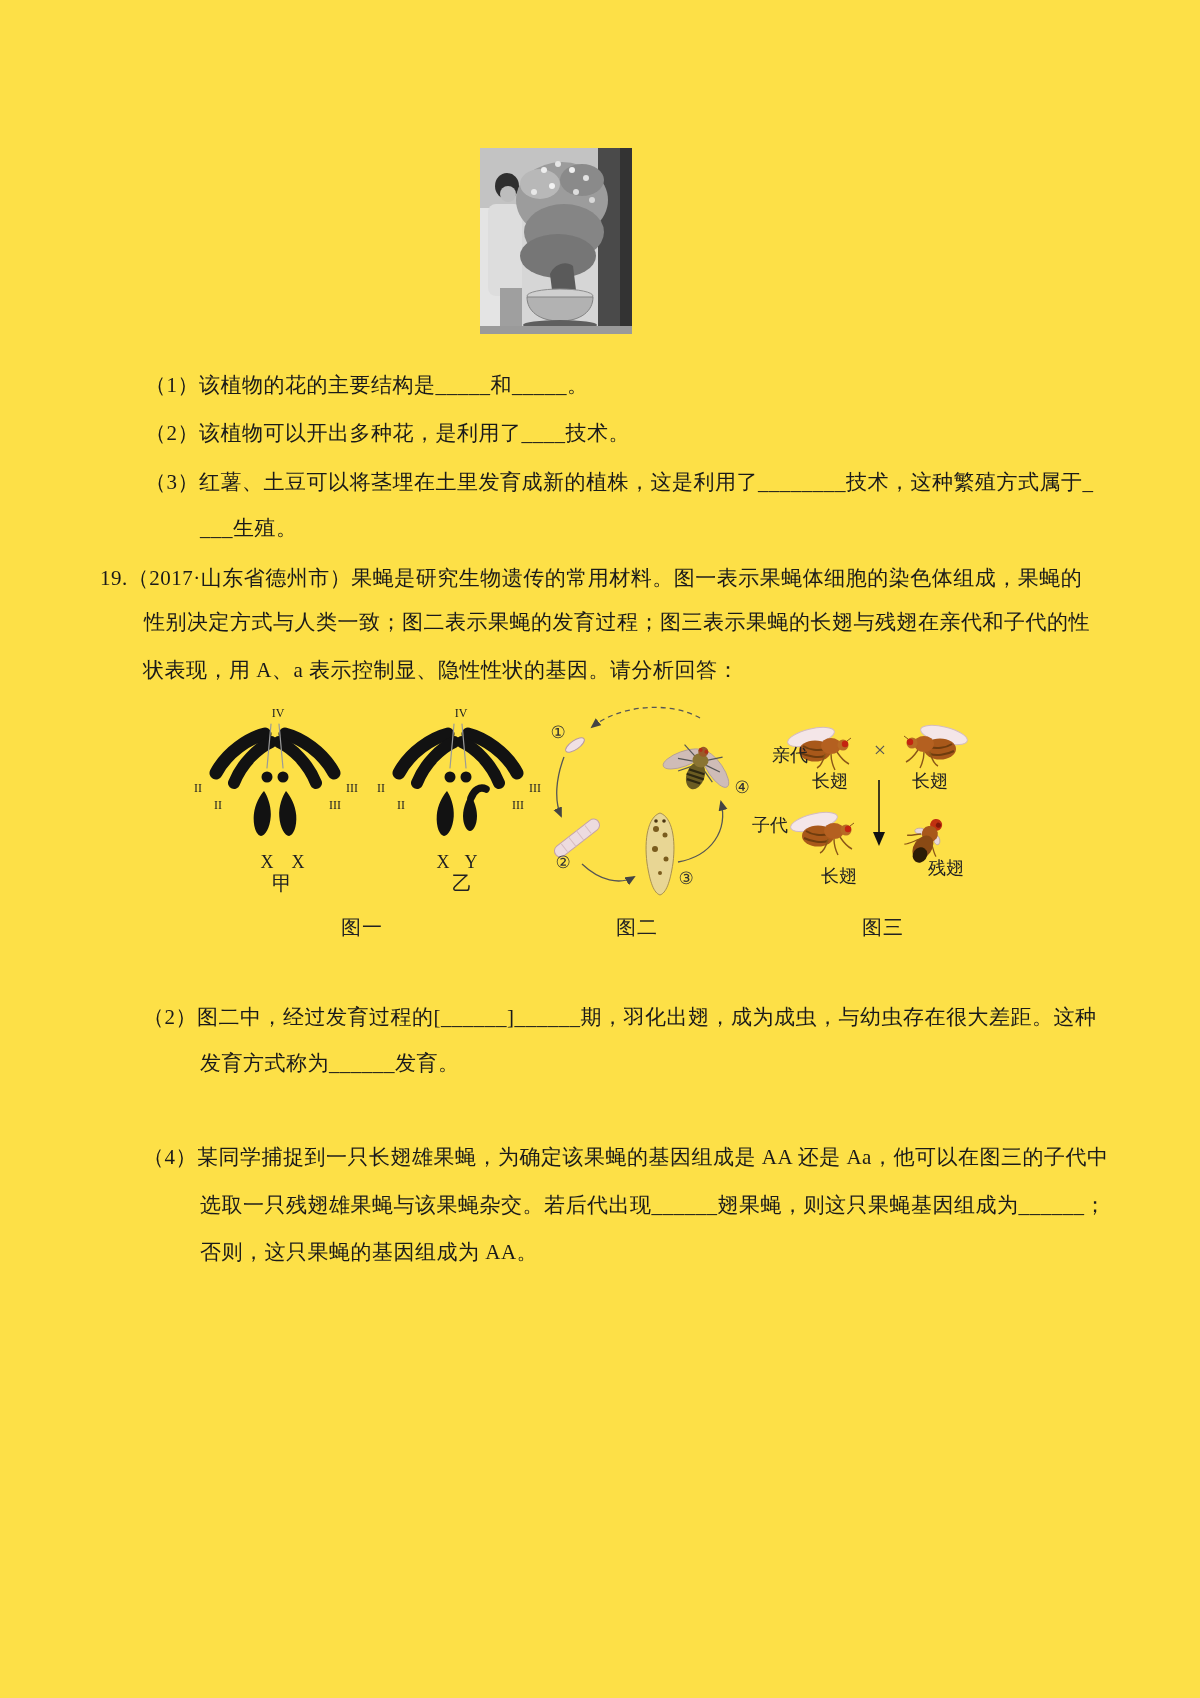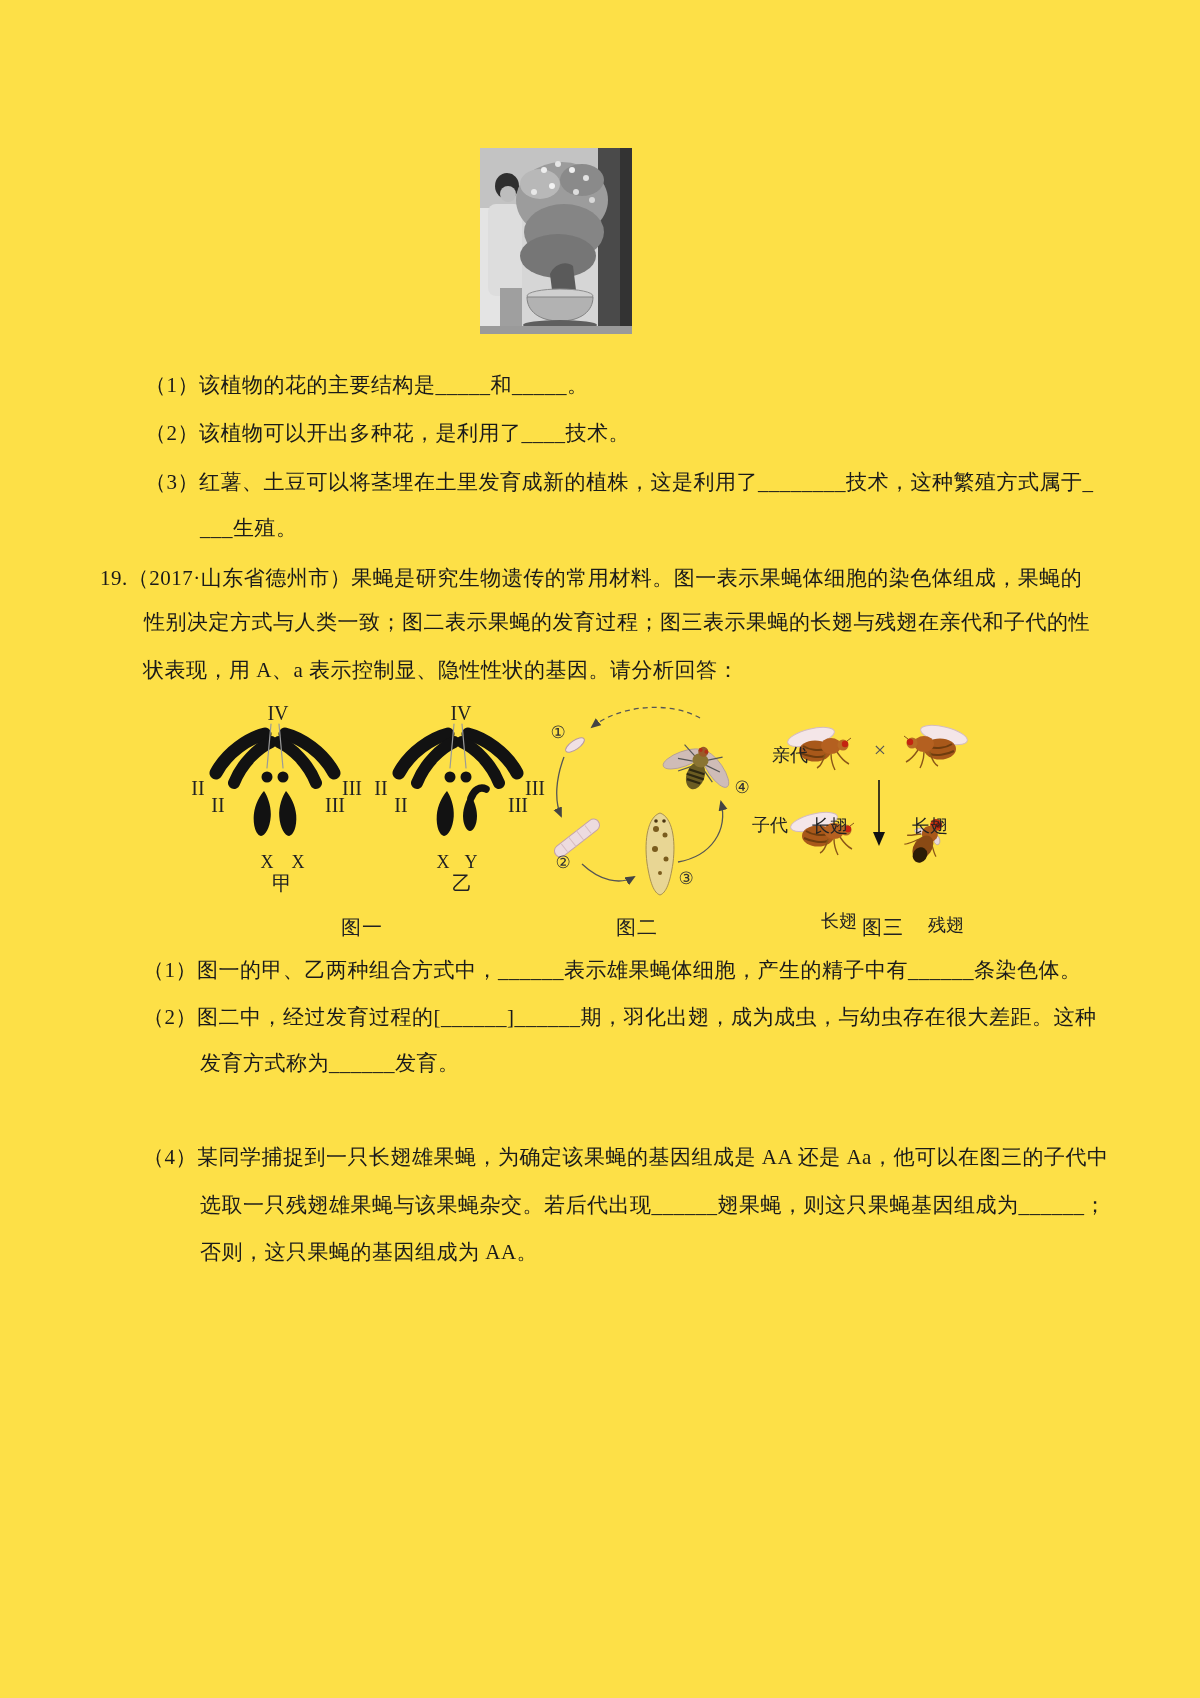--- a/index.html
+++ b/index.html
@@ -11,27 +11,27 @@
     position:absolute; font-size:21px; line-height:24px;
     white-space:nowrap; letter-spacing:0.5px;
   }
   .photo { position:absolute; left:480px; top:148px; width:152px; height:186px; }
   .figure { position:absolute; left:180px; top:650px; width:860px; height:300px; }
   .figure svg.canvas { position:absolute; left:0; top:0; }
   .flabel {
     position:absolute; transform:translate(-50%,-50%);
     white-space:nowrap; color:#222;
   }
-  .roman { font-size:20px; letter-spacing:0px; }
+  .roman { font-size:12px; letter-spacing:0px; }
   .sex   { font-size:18px; }
   .cname { font-size:20px; }
   .caption { font-size:20px; letter-spacing:1px; }
   .stage { font-size:17px; color:#333; }
   .gen   { font-size:18px; }
-  .trait { font-size:18px;margin-top:45px; }
+  .trait { font-size:18px; }
   .cross { font-size:22px; color:#555; }
 </style>
 </head>
 <body>
 
 <div class="page">
 
   <div class="photo">
     <svg width="152" height="186" viewBox="0 0 152 186">
       <rect x="0" y="0" width="152" height="186" fill="#d6d6d6"></rect>
@@ -217,27 +217,26 @@
     <span class="flabel stage" style="left:383px;top:212px">②</span>
     <span class="flabel stage" style="left:506px;top:228px">③</span>
     <span class="flabel stage" style="left:562px;top:137px">④</span>
 
     <span class="flabel gen" style="left:610px;top:105px">亲代</span>
     <span class="flabel cross" style="left:700px;top:100px">×</span>
     <span class="flabel gen" style="left:590px;top:175px">子代</span>
     <span class="flabel trait" style="left:650px;top:131px">长翅</span>
     <span class="flabel trait" style="left:750px;top:131px">长翅</span>
     <span class="flabel trait" style="left:659px;top:226px">长翅</span>
-    <span class="flabel trait" style="left:766px;top:230px">残翅</span>
+    <span class="flabel trait" style="left:766px;top:218px">残翅</span>
 
     <span class="flabel caption" style="left:182px;top:277px">图一</span>
     <span class="flabel caption" style="left:457px;top:277px">图二</span>
     <span class="flabel caption" style="left:703px;top:277px">图三</span>
   </div>
 
-  <div class="tline" style="left:143px;top:958px">（1）图一的甲、乙两种组合方式中，______表示雄果蝇体细胞，产生的精子中有______条染色体。</div>
   <div class="tline" style="left:143px;top:1005px">（2）图二中，经过发育过程的[______]______期，羽化出翅，成为成虫，与幼虫存在很大差距。这种</div>
   <div class="tline" style="left:200px;top:1051px">发育方式称为______发育。</div>
   <div class="tline" style="left:143px;top:1145px">（4）某同学捕捉到一只长翅雄果蝇，为确定该果蝇的基因组成是 AA 还是 Aa，他可以在图三的子代中</div>
   <div class="tline" style="left:200px;top:1193px">选取一只残翅雄果蝇与该果蝇杂交。若后代出现______翅果蝇，则这只果蝇基因组成为______；</div>
   <div class="tline" style="left:200px;top:1240px">否则，这只果蝇的基因组成为 AA。</div>
 
 </div>
 
 </body></html>

